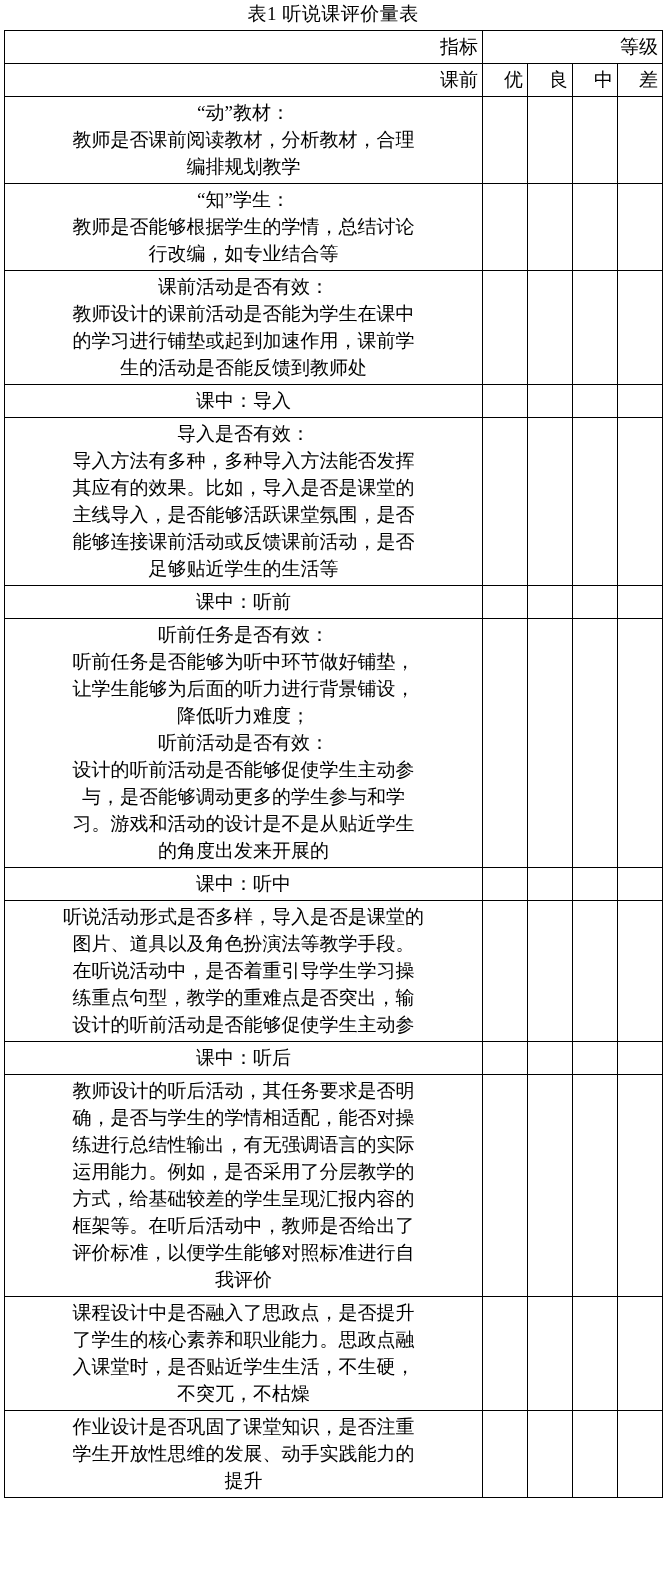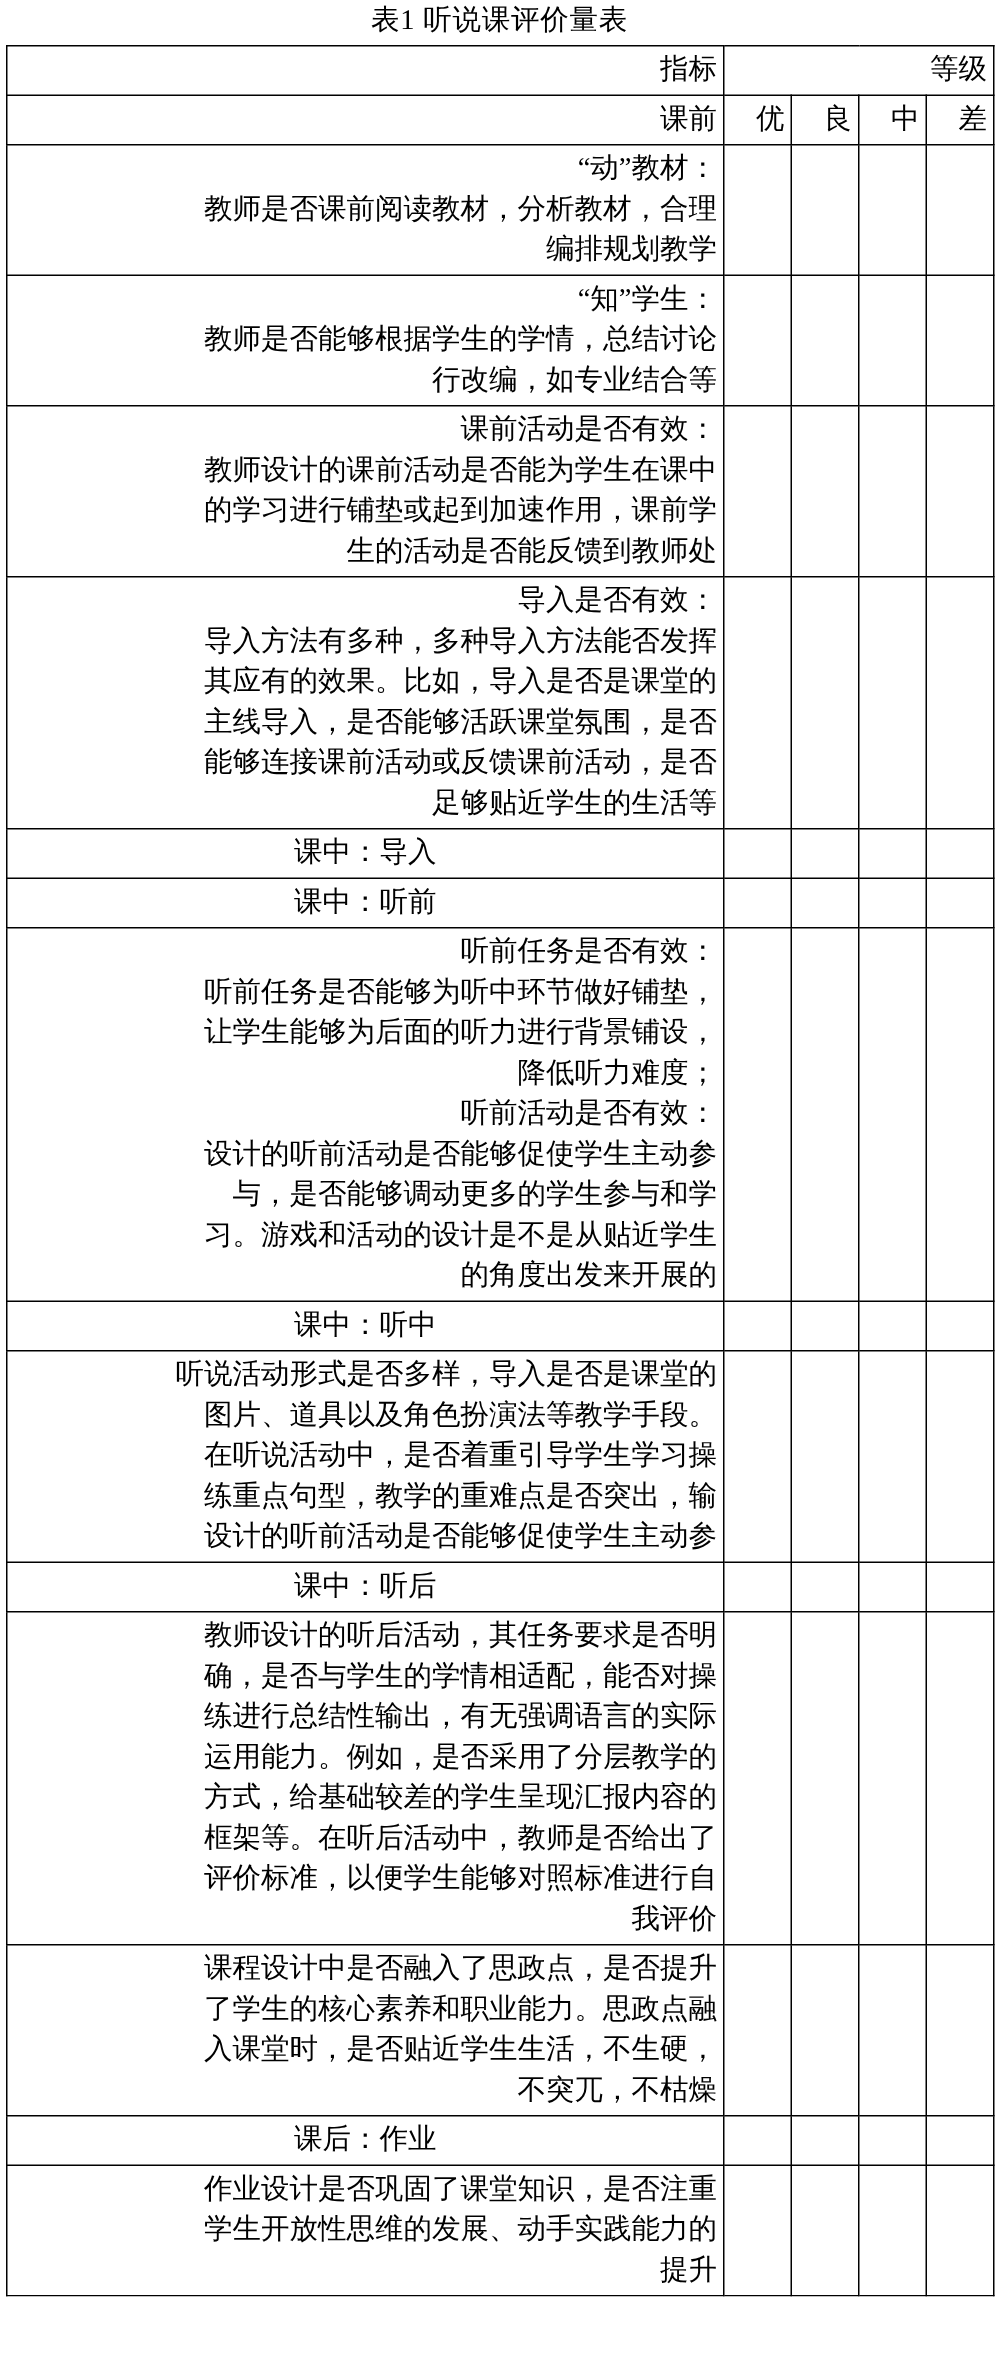--- a/index.html
+++ b/index.html
@@ -45,21 +45,21 @@
     font-size: 19px;
     line-height: 28px;
     vertical-align: middle;
   }
   .section-cell {
     text-align: center;
     font-size: 19px;
     line-height: 28px;
   }
   .crit {
-    text-align: right;
+    text-align: center;
   }
   .crit .line { display: block; }
   .grade-blank { }
 </style>
 </head>
 <body>
 
 <div class="page">
 
   <div class="doc-title">表1 听说课评价量表</div>
@@ -112,35 +112,35 @@
             <span class="line">教师设计的课前活动是否能为学生在课中</span>
             <span class="line">的学习进行铺垫或起到加速作用，课前学</span>
             <span class="line">生的活动是否能反馈到教师处</span>
           </td>
           <td class="grade-blank">&nbsp;</td>
           <td class="grade-blank">&nbsp;</td>
           <td class="grade-blank">&nbsp;</td>
           <td class="grade-blank">&nbsp;</td>
         </tr>
         <tr>
+          <td class="section-cell">课中：导入</td>
+          <td class="grade-blank">&nbsp;</td>
+          <td class="grade-blank">&nbsp;</td>
+          <td class="grade-blank">&nbsp;</td>
+          <td class="grade-blank">&nbsp;</td>
+        </tr>
+        <tr>
           <td class="crit">
             <span class="line">导入是否有效：</span>
             <span class="line">导入方法有多种，多种导入方法能否发挥</span>
             <span class="line">其应有的效果。比如，导入是否是课堂的</span>
             <span class="line">主线导入，是否能够活跃课堂氛围，是否</span>
             <span class="line">能够连接课前活动或反馈课前活动，是否</span>
             <span class="line">足够贴近学生的生活等</span>
           </td>
-          <td class="grade-blank">&nbsp;</td>
-          <td class="grade-blank">&nbsp;</td>
-          <td class="grade-blank">&nbsp;</td>
-          <td class="grade-blank">&nbsp;</td>
-        </tr>
-        <tr>
-          <td class="section-cell">课中：导入</td>
           <td class="grade-blank">&nbsp;</td>
           <td class="grade-blank">&nbsp;</td>
           <td class="grade-blank">&nbsp;</td>
           <td class="grade-blank">&nbsp;</td>
         </tr>
         <tr>
           <td class="section-cell">课中：听前</td>
           <td class="grade-blank">&nbsp;</td>
           <td class="grade-blank">&nbsp;</td>
           <td class="grade-blank">&nbsp;</td>
@@ -212,27 +212,20 @@
             <span class="line">了学生的核心素养和职业能力。思政点融</span>
             <span class="line">入课堂时，是否贴近学生生活，不生硬，</span>
             <span class="line">不突兀，不枯燥</span>
           </td>
           <td class="grade-blank">&nbsp;</td>
           <td class="grade-blank">&nbsp;</td>
           <td class="grade-blank">&nbsp;</td>
           <td class="grade-blank">&nbsp;</td>
         </tr>
         <tr>
-          <td class="section-cell">课后：作业</td>
-          <td class="grade-blank">&nbsp;</td>
-          <td class="grade-blank">&nbsp;</td>
-          <td class="grade-blank">&nbsp;</td>
-          <td class="grade-blank">&nbsp;</td>
-        </tr>
-        <tr>
           <td class="crit">
             <span class="line">作业设计是否巩固了课堂知识，是否注重</span>
             <span class="line">学生开放性思维的发展、动手实践能力的</span>
             <span class="line">提升</span>
           </td>
           <td class="grade-blank">&nbsp;</td>
           <td class="grade-blank">&nbsp;</td>
           <td class="grade-blank">&nbsp;</td>
           <td class="grade-blank">&nbsp;</td>
         </tr>

